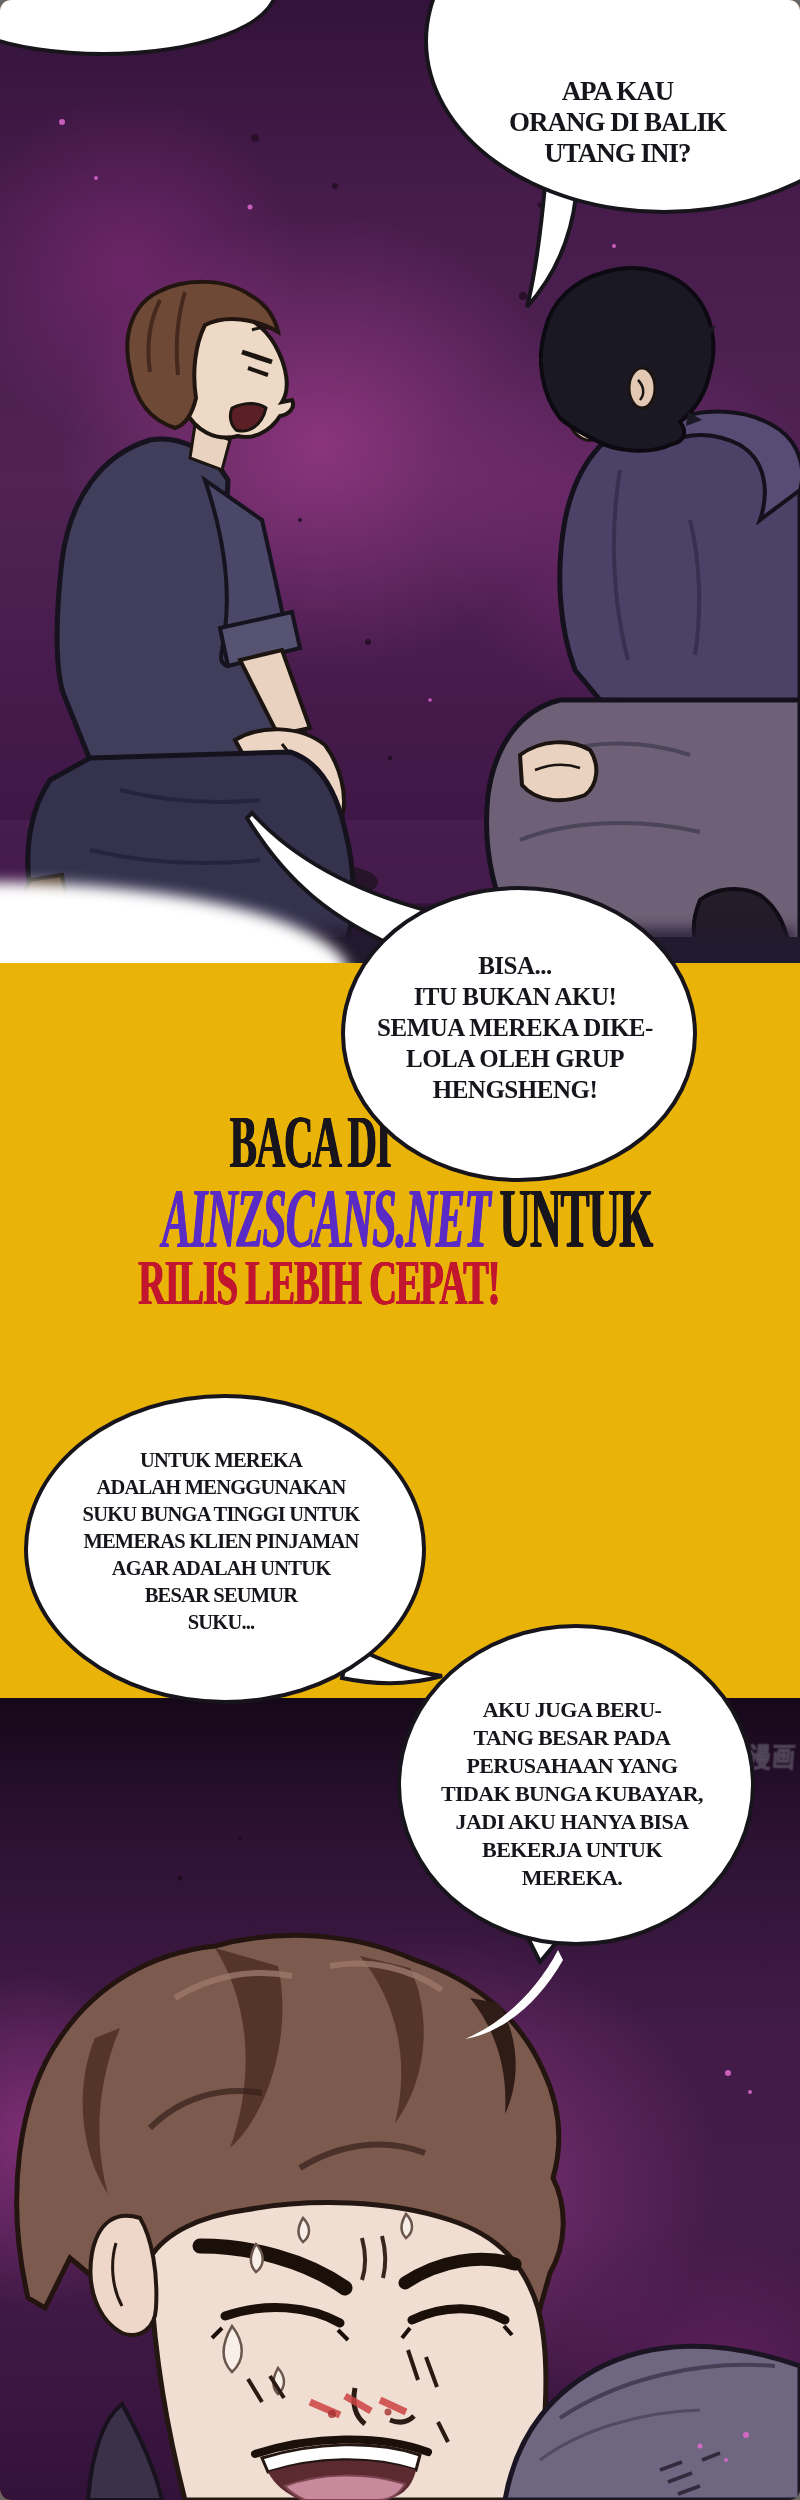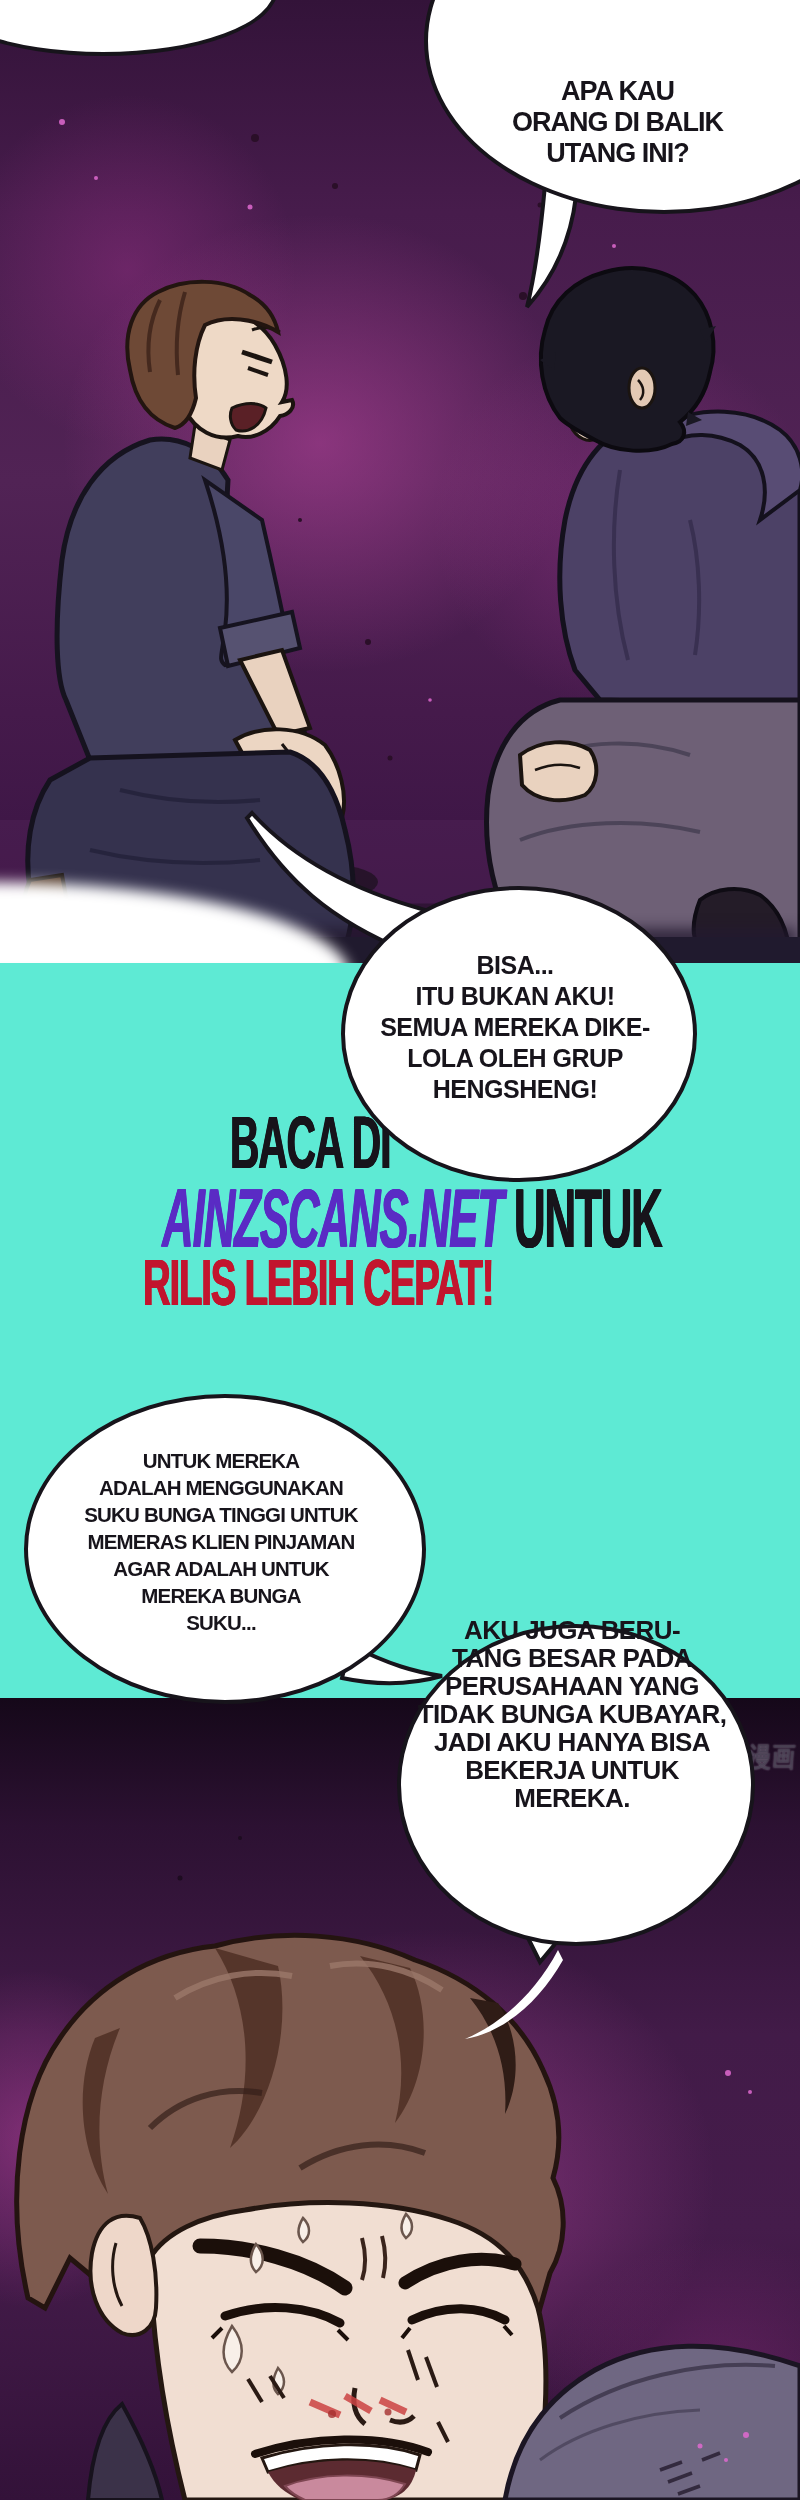--- a/index.html
+++ b/index.html
@@ -1,17 +1,17 @@
 <!DOCTYPE html>
 <html><head>
 <meta charset="utf-8">
 <style>
   html,body{margin:0;padding:0;background:#666;}
-  .page{position:relative;width:800px;height:2500px;margin:0 auto;background:#5eead4;overflow:hidden;
-        font-family:Liberation Sans, sans-serif;}
+  .page{position:relative;width:800px;height:2500px;margin:0 auto;background:#eab308;overflow:hidden;
+        font-family:Liberation Serif, serif;border-radius:11px;}
   .panel{position:absolute;left:0;width:800px;overflow:hidden;z-index:1;}
   .panel svg{position:absolute;left:0;top:0;}
   
   .panel-top{top:0;height:963px;
     background:
       radial-gradient(46% 34% at 40% 46%, rgba(197,72,166,.50), rgba(197,72,166,0) 70%),
       radial-gradient(30% 26% at 16% 28%, rgba(160,50,140,.40), rgba(160,50,140,0) 70%),
       radial-gradient(34% 28% at 78% 54%, rgba(170,55,150,.38), rgba(170,55,150,0) 70%),
       linear-gradient(180deg,#331339 0%,#471c4c 22%,#512355 50%,#451a4b 74%,#371342 100%);}
   .p1-ground{position:absolute;left:280px;right:0;bottom:0;height:26px;background:#201a2e;
@@ -31,21 +31,21 @@
   .bubble-apa{left:424px;top:-132px;width:472px;height:338px;}
   .bubble-tidak{left:341px;top:886px;width:348px;height:288px;}
   .bubble-gaya{left:24px;top:1394px;width:394px;height:302px;}
   .bubble-aku{left:397px;top:1624px;width:350px;height:314px;}
   .tails{position:absolute;left:0;top:0;z-index:3;pointer-events:none;}
   .btext{position:absolute;z-index:5;text-align:center;color:#17141b;font-weight:bold;}
   .btext div{white-space:nowrap;}
   .t-apa{left:430px;top:76px;width:375px;font-size:27px;line-height:31px;letter-spacing:-1px;}
   .t-tidak{left:365px;top:950px;width:300px;font-size:25px;line-height:31px;letter-spacing:-0.5px;}
   .t-gaya{left:40px;top:1447px;width:362px;font-size:20.5px;line-height:27px;letter-spacing:-0.8px;}
-  .t-aku{left:412px;top:1616px;width:320px;font-size:26px;line-height:28px;letter-spacing:-0.6px;}
+  .t-aku{left:412px;top:1696px;width:320px;font-size:22px;line-height:28px;letter-spacing:-0.6px;}
   
   .promo-line{position:absolute;z-index:2;text-align:center;font-weight:bold;white-space:nowrap;
     letter-spacing:-2px;
     text-shadow:0.6px 0 0 currentColor,-0.6px 0 0 currentColor,1.2px 0 0 currentColor;}
   .promo1{left:10px;top:1100px;width:600px;font-size:74px;transform:scaleX(.55);}
   .promo2{left:18px;top:1170px;width:600px;font-size:84px;transform:scaleX(.52);}
   .promo2 .site{font-style:italic;}
   .promo3{left:18px;top:1246px;width:600px;font-size:64px;transform:scaleX(.60);}
   
   .watermark{position:absolute;left:702px;top:1739px;z-index:3;font-size:27px;font-weight:bold;
@@ -243,21 +243,21 @@
     <div>LOLA OLEH GRUP</div>
     <div>HENGSHENG!</div>
   </div>
 
   <div class="btext t-gaya">
     <div>UNTUK MEREKA</div>
     <div>ADALAH MENGGUNAKAN</div>
     <div>SUKU BUNGA TINGGI UNTUK</div>
     <div>MEMERAS KLIEN PINJAMAN</div>
     <div>AGAR ADALAH UNTUK</div>
-    <div>MEREKA BUNGA</div>
+    <div>BESAR SEUMUR</div>
     <div>SUKU...</div>
   </div>
 
   <div class="btext t-aku">
     <div>AKU JUGA BERU-</div>
     <div>TANG BESAR PADA</div>
     <div>PERUSAHAAN YANG</div>
     <div>TIDAK BUNGA KUBAYAR,</div>
     <div>JADI AKU HANYA BISA</div>
     <div>BEKERJA UNTUK</div>

